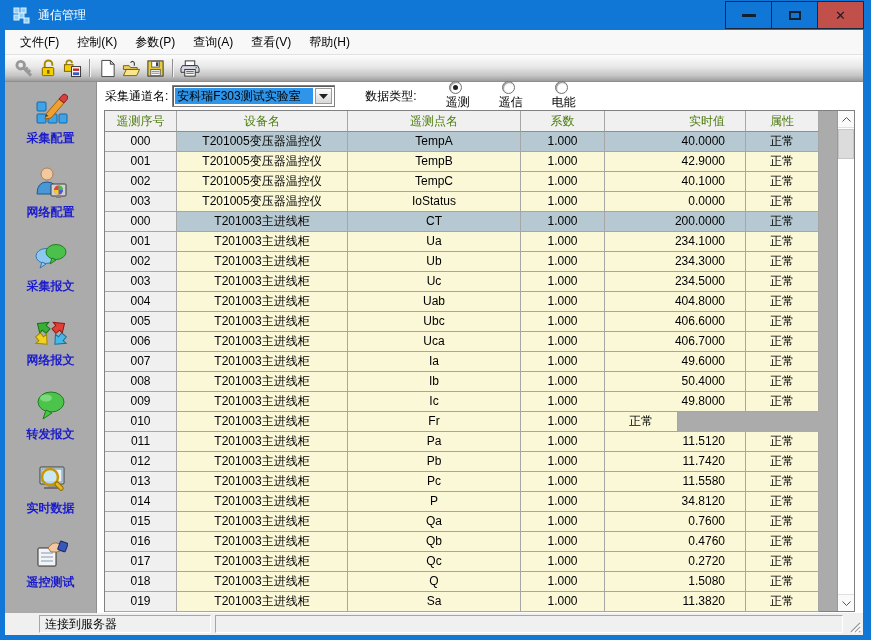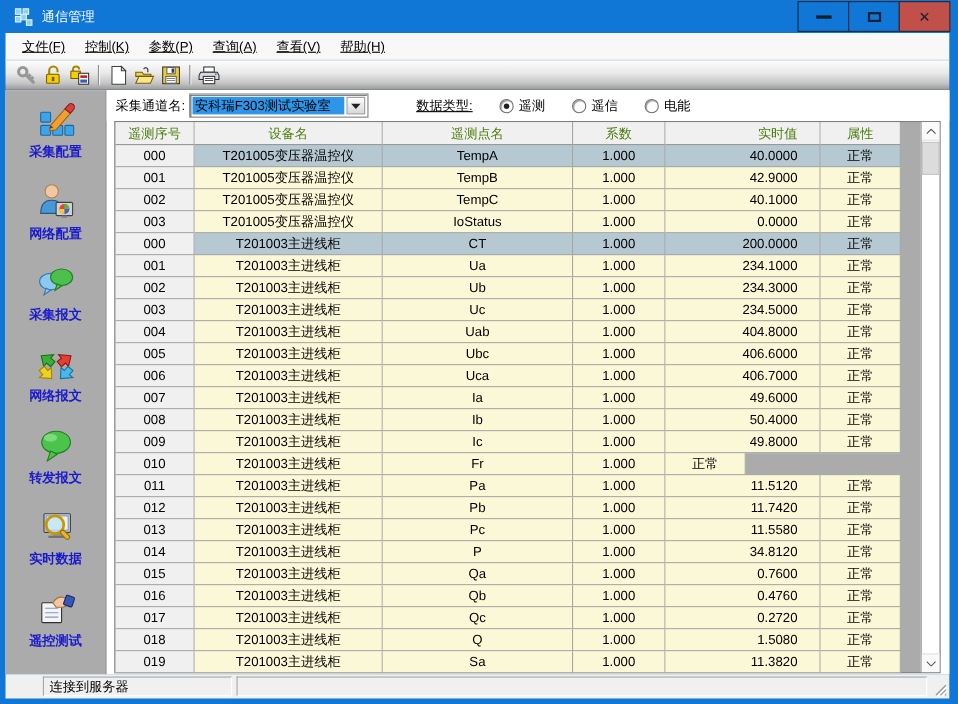--- a/index.html
+++ b/index.html
@@ -16,21 +16,21 @@
   .win-btn { width:47px; height:28px; border:1px solid #17283c; margin-left:-1px;
     display:flex; align-items:center; justify-content:center; background:#1177d7; cursor:default; }
   .win-btn.close { background:#c1504a; }
   .glyph-min { width:14px; height:3px; background:#10202e; }
   .glyph-max { width:12px; height:9px; border:2px solid #10202e; }
   .glyph-close { font-size:13px; font-weight:bold; color:#10202e; line-height:1; }
 
   
   .menubar { position:absolute; top:30px; left:5px; right:8px; height:25px;
     background:#f8f8f8; display:flex; align-items:center; padding-left:6px;
-    border-bottom:1px solid #e2e2e2;text-decoration:underline; }
+    border-bottom:1px solid #e2e2e2; }
   .menu-item { padding:0 9px; line-height:24px; color:#000; }
 
   
   .toolbar { position:absolute; top:55px; left:5px; right:8px; height:27px;
     background:linear-gradient(#fdfdfd 0%, #e8e8e8 45%, #c4c4c4 80%, #9d9d9d 100%);
     display:flex; align-items:center; padding-left:7px; border-bottom:1px solid #8f8f8f; }
   .tb-icon { width:24px; height:22px; display:flex; align-items:center; justify-content:center; }
   .tb-sep { width:1px; height:18px; background:#909090; margin:0 5px;
     box-shadow:1px 0 0 #f4f4f4; }
 
@@ -49,23 +49,23 @@
   .filterbar { height:28px; display:flex; align-items:center; padding-left:8px; background:#fff; }
   .flabel { color:#000; }
   .combo { width:163px; height:22px; margin-left:4px; background:#fff; display:flex;
     border:1px solid #808080;
     box-shadow:inset 1px 1px 0 #5a5a5a, inset -1px -1px 0 #ffffff; }
   .combo-text { flex:1; margin:2px; background:#2e95e8; color:#000; line-height:16px;
     padding-left:2px; white-space:nowrap; overflow:hidden; }
   .combo-btn { width:17px; margin:2px 2px 2px 0; background:linear-gradient(#fdfdfd,#d8d8d8);
     border:1px solid #9a9a9a; display:flex; align-items:center; justify-content:center; }
   .combo-btn svg { display:block; }
-  .dt-label { margin-left:43px;text-decoration:underline; }
+  .dt-label { margin-left:30px; }
   .radio-group { display:flex; }
-  .radio-opt { display:flex; align-items:center; margin-left:24px; }
+  .radio-opt { display:flex; align-items:center; margin-left:24px;flex-direction:column; }
   .radio-circ { width:13px; height:13px; border-radius:50%; background:#fff;
     border:1px solid #707070;
     box-shadow:inset 1px 1px 1px #9a9a9a; position:relative; }
   .radio-circ.on::after { content:""; position:absolute; left:3px; top:3px;
     width:5px; height:5px; border-radius:50%; background:#202020; }
   .radio-opt span.lbl { margin-left:5px; }
 
   
   .tablewrap { position:absolute; left:7px; top:28px; width:751px; height:502px;
     background:#ababab; border:1px solid #808080; }

